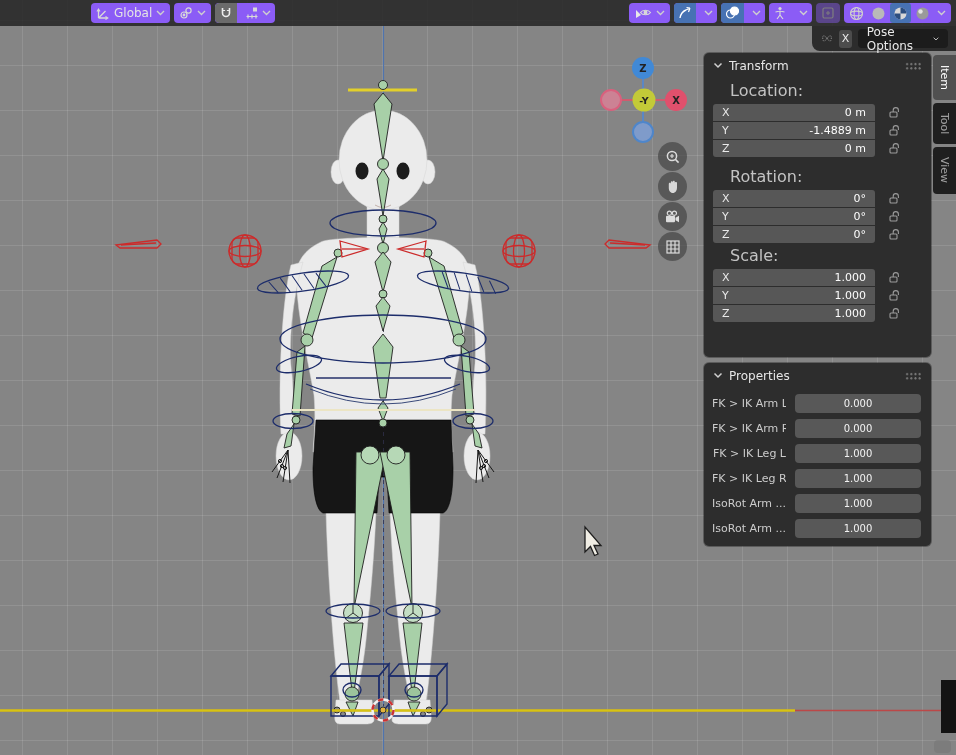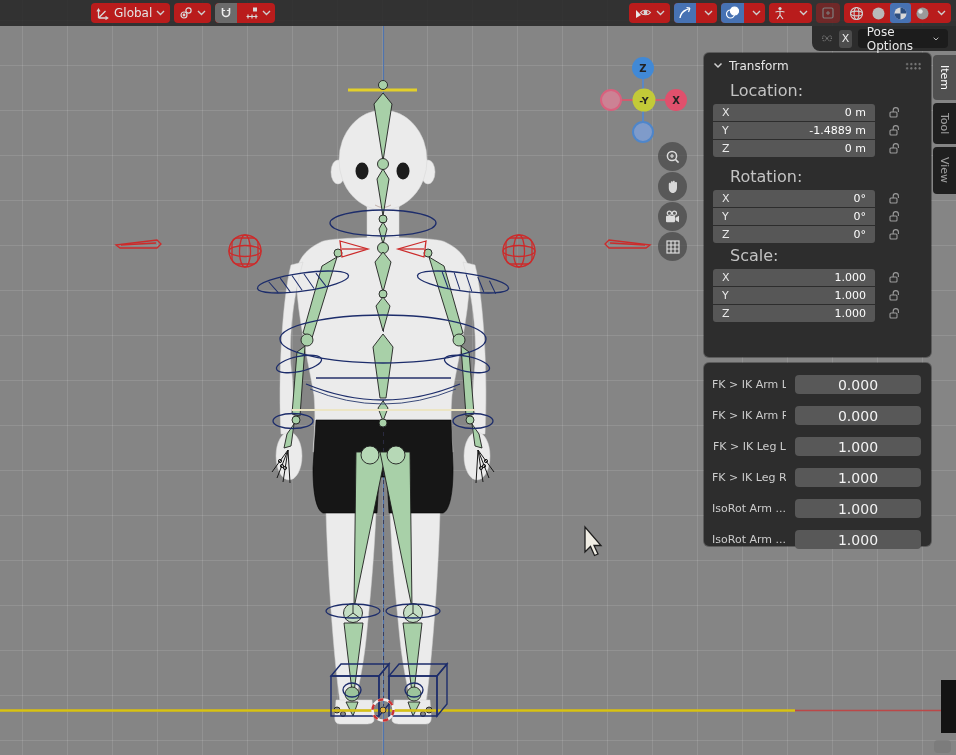--- a/index.html
+++ b/index.html
@@ -14,21 +14,21 @@
       linear-gradient(to bottom, rgba(255,255,255,.11) 1px, transparent 1px);
     background-size:45px 45px;background-position:22px 20px}
 
   .scene{position:absolute;left:0;top:0}
 
   
   .topbar{position:absolute;top:0;left:0;right:0;height:26px;background:rgba(32,32,32,.82);
     display:flex;align-items:center;justify-content:space-between;padding:0 5px;z-index:30}
   .hgroup{display:flex;align-items:center;gap:4px}
   .hgroup.left{margin-left:86px}
-  .chip{display:flex;align-items:center;gap:4px;background:#b91c1c;border-radius:4px;height:20px;
+  .chip{display:flex;align-items:center;gap:4px;background:#8b5cf6;border-radius:4px;height:20px;
     padding:0 5px;color:#e4e4e4;font-size:12px;white-space:nowrap}
   .chip.split{padding:0;overflow:hidden}
   .chip.split>span{display:flex;align-items:center;height:20px;padding:0 4px}
   .bluebg{background:#4772b3 !important}
   .snapmag{display:flex;align-items:center;height:20px;padding:0 4px;background:#6b6b6b;border-radius:4px 0 0 4px}
   .snapwith{display:flex;align-items:center;gap:3px;height:20px;padding:0 5px}
   .dimchip{opacity:.45}
   .shadeslot{display:flex;align-items:center;justify-content:center;width:21px;height:20px;border-radius:3px}
   .icon svg,svg.icon{display:block}
 
@@ -50,24 +50,24 @@
     background-image:radial-gradient(#909090 1px,transparent 1.25px);background-size:4.2px 4.2px}
   .sec-label{font-size:16px;color:#c3c3c3;margin:3px 0 4px 26px}
   .trow{display:flex;align-items:center;margin:0 8px 1px 9px;gap:13px}
   .field{flex:0 0 162px;display:flex;align-items:center;height:17px;background:#575757;padding:0 9px;font-size:11px}
   .r-top{border-radius:3px 3px 0 0}.r-bot{border-radius:0 0 3px 3px}
   .field .ax{color:#eaeaea}.field .val{margin-left:auto;color:#fdfdfd}
   .gap6{height:6px}
   .dropdown{margin:4px 9px 7px 9px;height:18px;background:#222;border-radius:3px;display:flex;
     align-items:center;padding:0 8px;font-size:11px;color:#e8e8e8}
   .dropdown svg{margin-left:auto}
-  .prow{display:flex;align-items:center;margin:12px 10px 6px 8px;gap:9px;font-size:11px}
+  .prow{display:flex;align-items:center;margin:6px 10px 6px 8px;gap:9px;font-size:11px}
   .plabel{flex:1;text-align:right;color:#cccccc;white-space:nowrap;overflow:hidden}
   .pbtn{flex:0 0 126px;height:19px;background:#585858;border-radius:4px;display:flex;align-items:center;
-    justify-content:center;color:#f3f3f3;font-size:14px}
+    justify-content:center;color:#f3f3f3;font-size:10px}
 
   
   .side-tabs{position:absolute;left:933px;top:55px;display:flex;flex-direction:column;gap:3px;z-index:20}
   .tab{width:23px;writing-mode:vertical-rl;display:flex;align-items:center;justify-content:center;
     font-size:11px;padding:10px 0;border-radius:4px 0 0 4px;background:#1f1f1f;color:#a0a0a0}
   .tab.active{background:#505050;color:#fff}
 
   
   .gizmo{position:absolute;left:596px;top:56px;z-index:15}
   .navbtns{position:absolute;left:658px;top:142px;display:flex;flex-direction:column;gap:1px;z-index:15}
@@ -537,20 +537,27 @@
         <span class="val">1.000</span>
       </div>
       <svg class="icon" width="13" height="13" viewBox="0 0 13 13" fill="none" stroke="#9b9b9b" stroke-width="1.1">
           <path d="M5.2 6 V4.2 a2.6 2.6 0 0 1 5.2 0 V6"></path>
           <rect x="2" y="6" width="7" height="5" rx="1"></rect>
         </svg>
     </div>
   </aside>
 
   <aside class="panel props">
+    <div class="ptitle">
+      <svg class="icon" width="10" height="7" viewBox="0 0 10 7" fill="none" stroke="#d0d0d0" stroke-width="1.5">
+          <path d="M1.5 1.5 L5 5 L8.5 1.5"></path>
+        </svg>
+      <span>Properties</span>
+      <span class="grips"></span>
+    </div>
     <div class="prow">
       <span class="plabel">FK &gt; IK Arm L</span>
       <div class="pbtn">0.000</div>
     </div>
     <div class="prow">
       <span class="plabel">FK &gt; IK Arm R</span>
       <div class="pbtn">0.000</div>
     </div>
     <div class="prow">
       <span class="plabel">FK &gt; IK Leg L</span>

